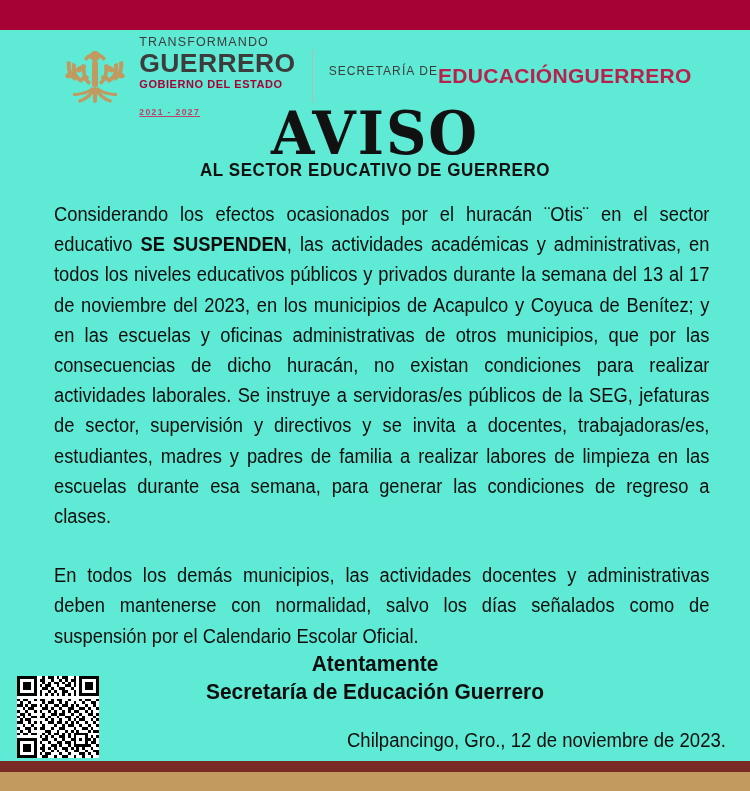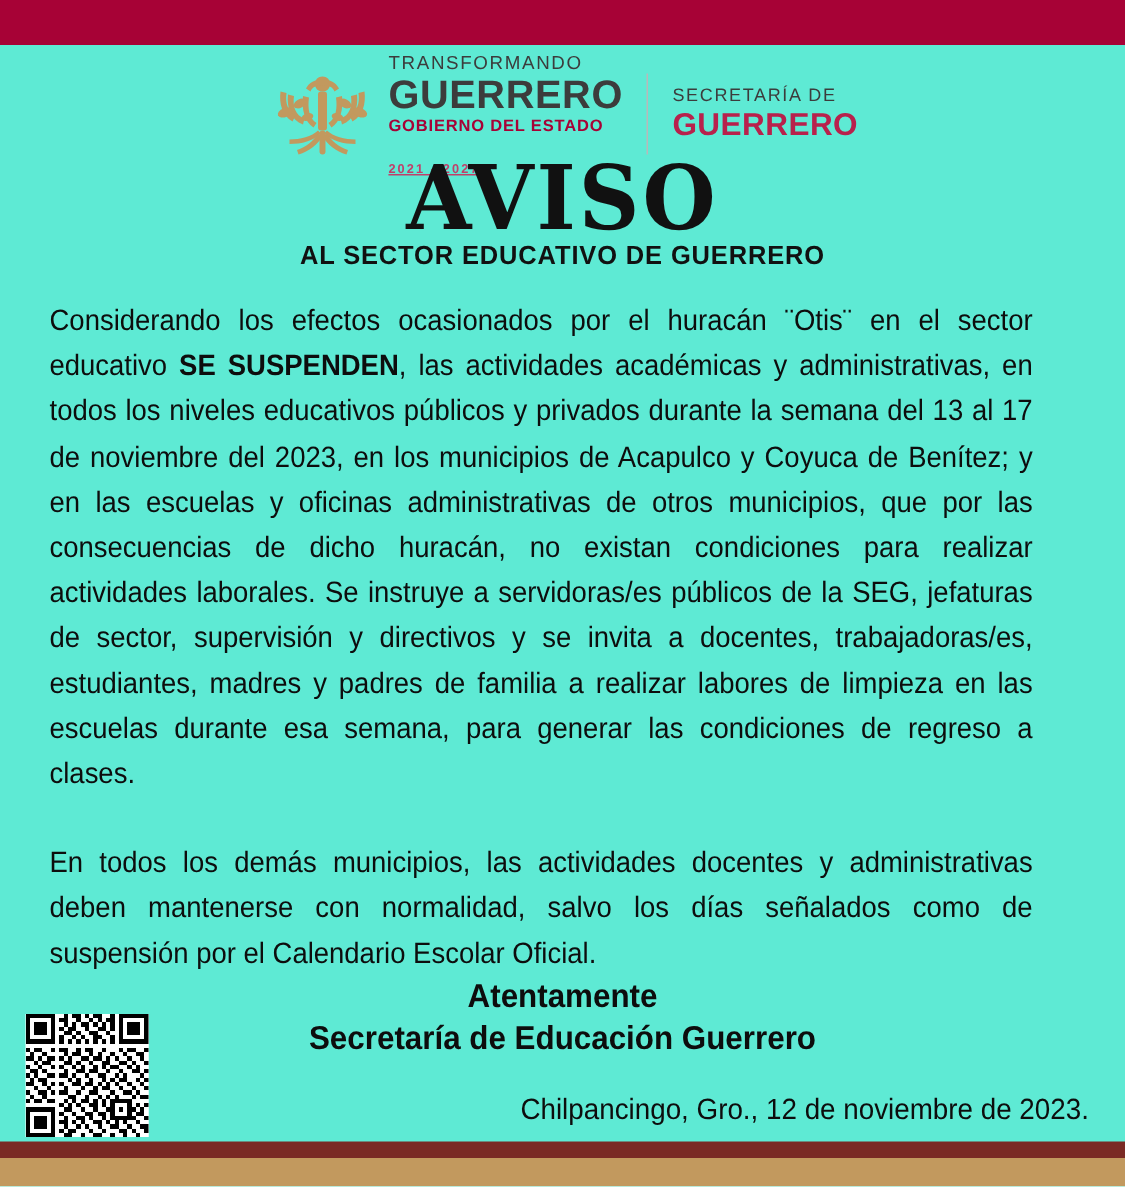--- a/index.html
+++ b/index.html
@@ -98,21 +98,21 @@
   }
   .logo-divider {
     width: 1px;
     height: 54px;
     background: #b9b9b9;
     margin: 0 16px;
     flex: 0 0 auto;
   }
   .seg-block {
     display: flex;
-    flex-direction: column;
+    flex-direction: row;
     justify-content: center;
     line-height: 1;
   }
   .seg-secretaria {
     font-family: "Liberation Sans", sans-serif;
     font-size: 12px;
     letter-spacing: 1.1px;
     color: #3c3c3c;
     margin-bottom: 4px;
   }
@@ -149,21 +149,21 @@
     font-weight: bold;
     font-size: 17.5px;
     letter-spacing: 0.6px;
     color: #111111;
     transform: scaleX(0.97);
   }
 
   
   .body-copy {
     position: absolute;
-    left: 33px;
+    left: 54px;
     top: 199px;
     width: 656px;
   }
   .para {
     text-align: justify;
     text-justify: inter-word;
     font-family: "Liberation Sans", sans-serif;
     font-size: 19.6px;
     line-height: 30.2px;
     color: #0d0d0d;
@@ -271,20 +271,21 @@
       <span class="gov-transformando">TRANSFORMANDO</span>
       <span class="gov-guerrero">GUERRERO</span>
       <span class="gov-estado">GOBIERNO DEL ESTADO</span>
       <span class="gov-years">2021 - 2027</span>
     </span>
 
     <span class="logo-divider"></span>
 
     <span class="seg-block">
       <span class="seg-secretaria">SECRETARÍA DE</span>
+      <span class="seg-educacion">EDUCACIÓN</span>
       <span class="seg-guerrero">GUERRERO</span>
     </span>
   </div>
 
   <div class="aviso-title">AVISO</div>
   <div class="aviso-sub">AL SECTOR EDUCATIVO DE GUERRERO</div>
 
   <div class="body-copy">
     <p class="para"><span>Considerando los efectos ocasionados por el huracán ¨Otis¨ en el sector educativo </span><b>SE SUSPENDEN</b><span>, las actividades académicas y administrativas, en todos los niveles educativos públicos y privados durante la semana del 13 al 17 de noviembre del 2023, en los municipios de Acapulco y Coyuca de Benítez; y en las escuelas  y oficinas administrativas de otros municipios, que por las consecuencias de dicho huracán, no existan condiciones para realizar actividades laborales. Se instruye a servidoras/es públicos de la SEG, jefaturas de sector, supervisión y directivos y se invita a docentes, trabajadoras/es, estudiantes, madres y padres de familia a realizar labores de limpieza en las escuelas durante esa semana, para generar las condiciones de regreso a clases.</span></p>
     <p class="para second">En todos los demás municipios, las actividades docentes y administrativas deben mantenerse con normalidad, salvo los días señalados como de suspensión por el Calendario Escolar Oficial.</p>

